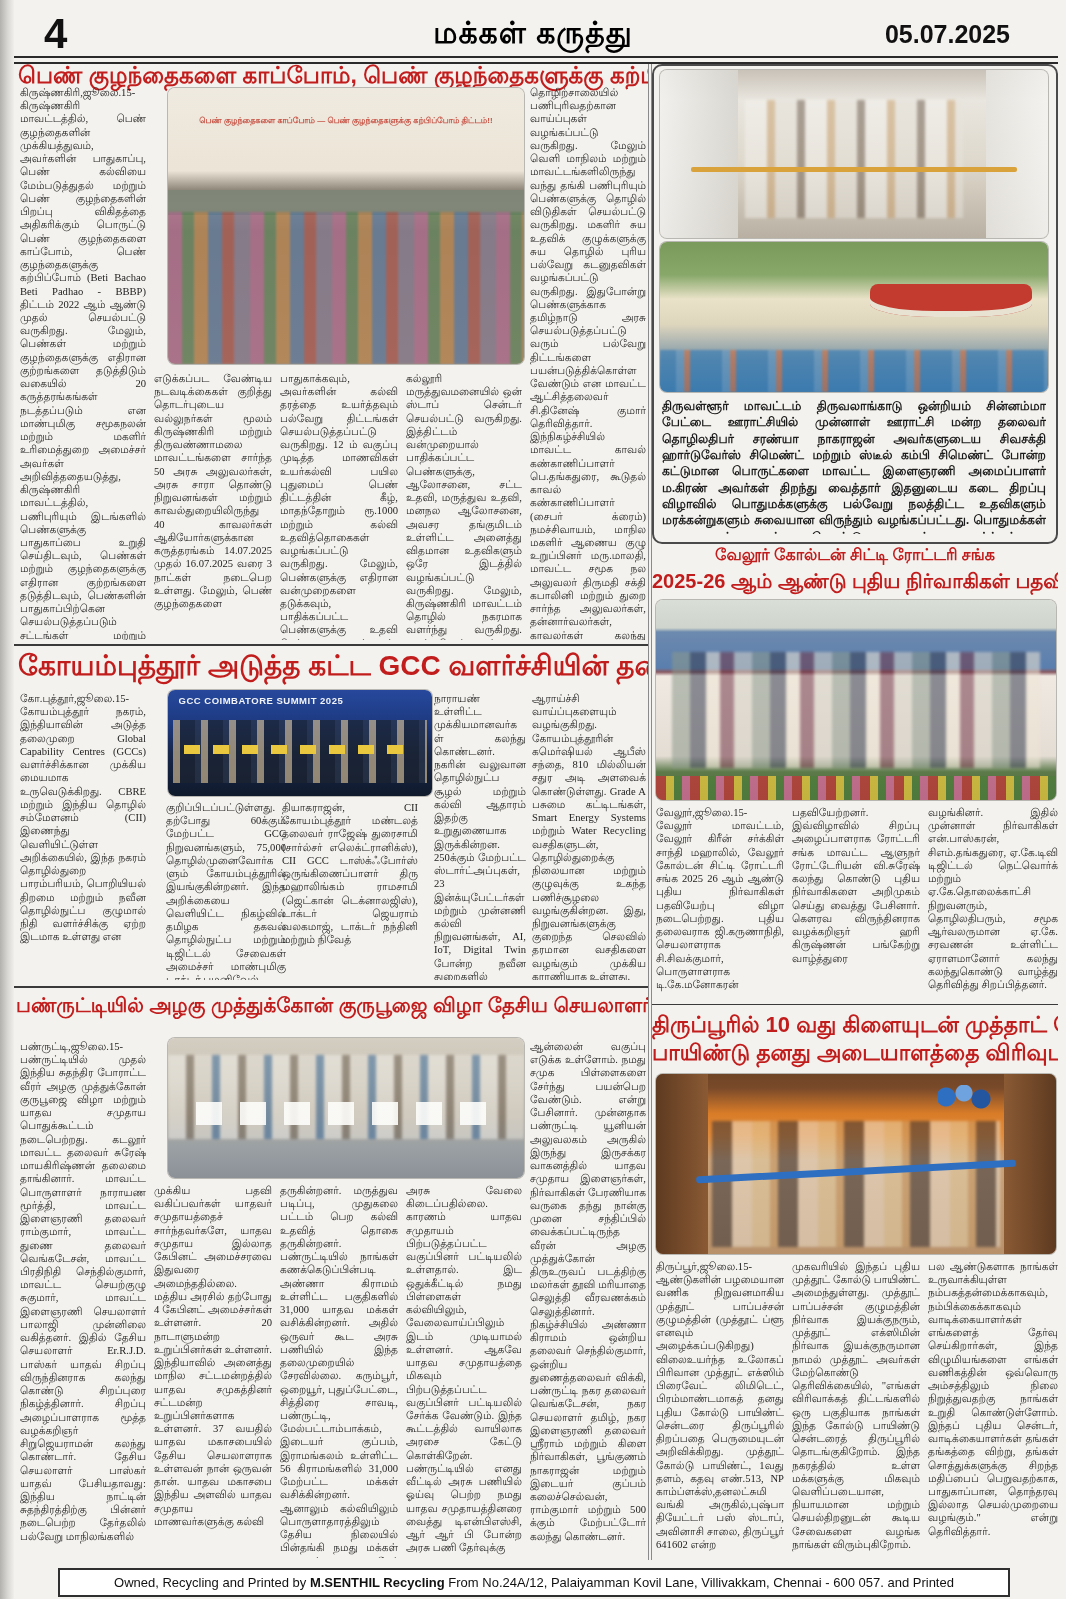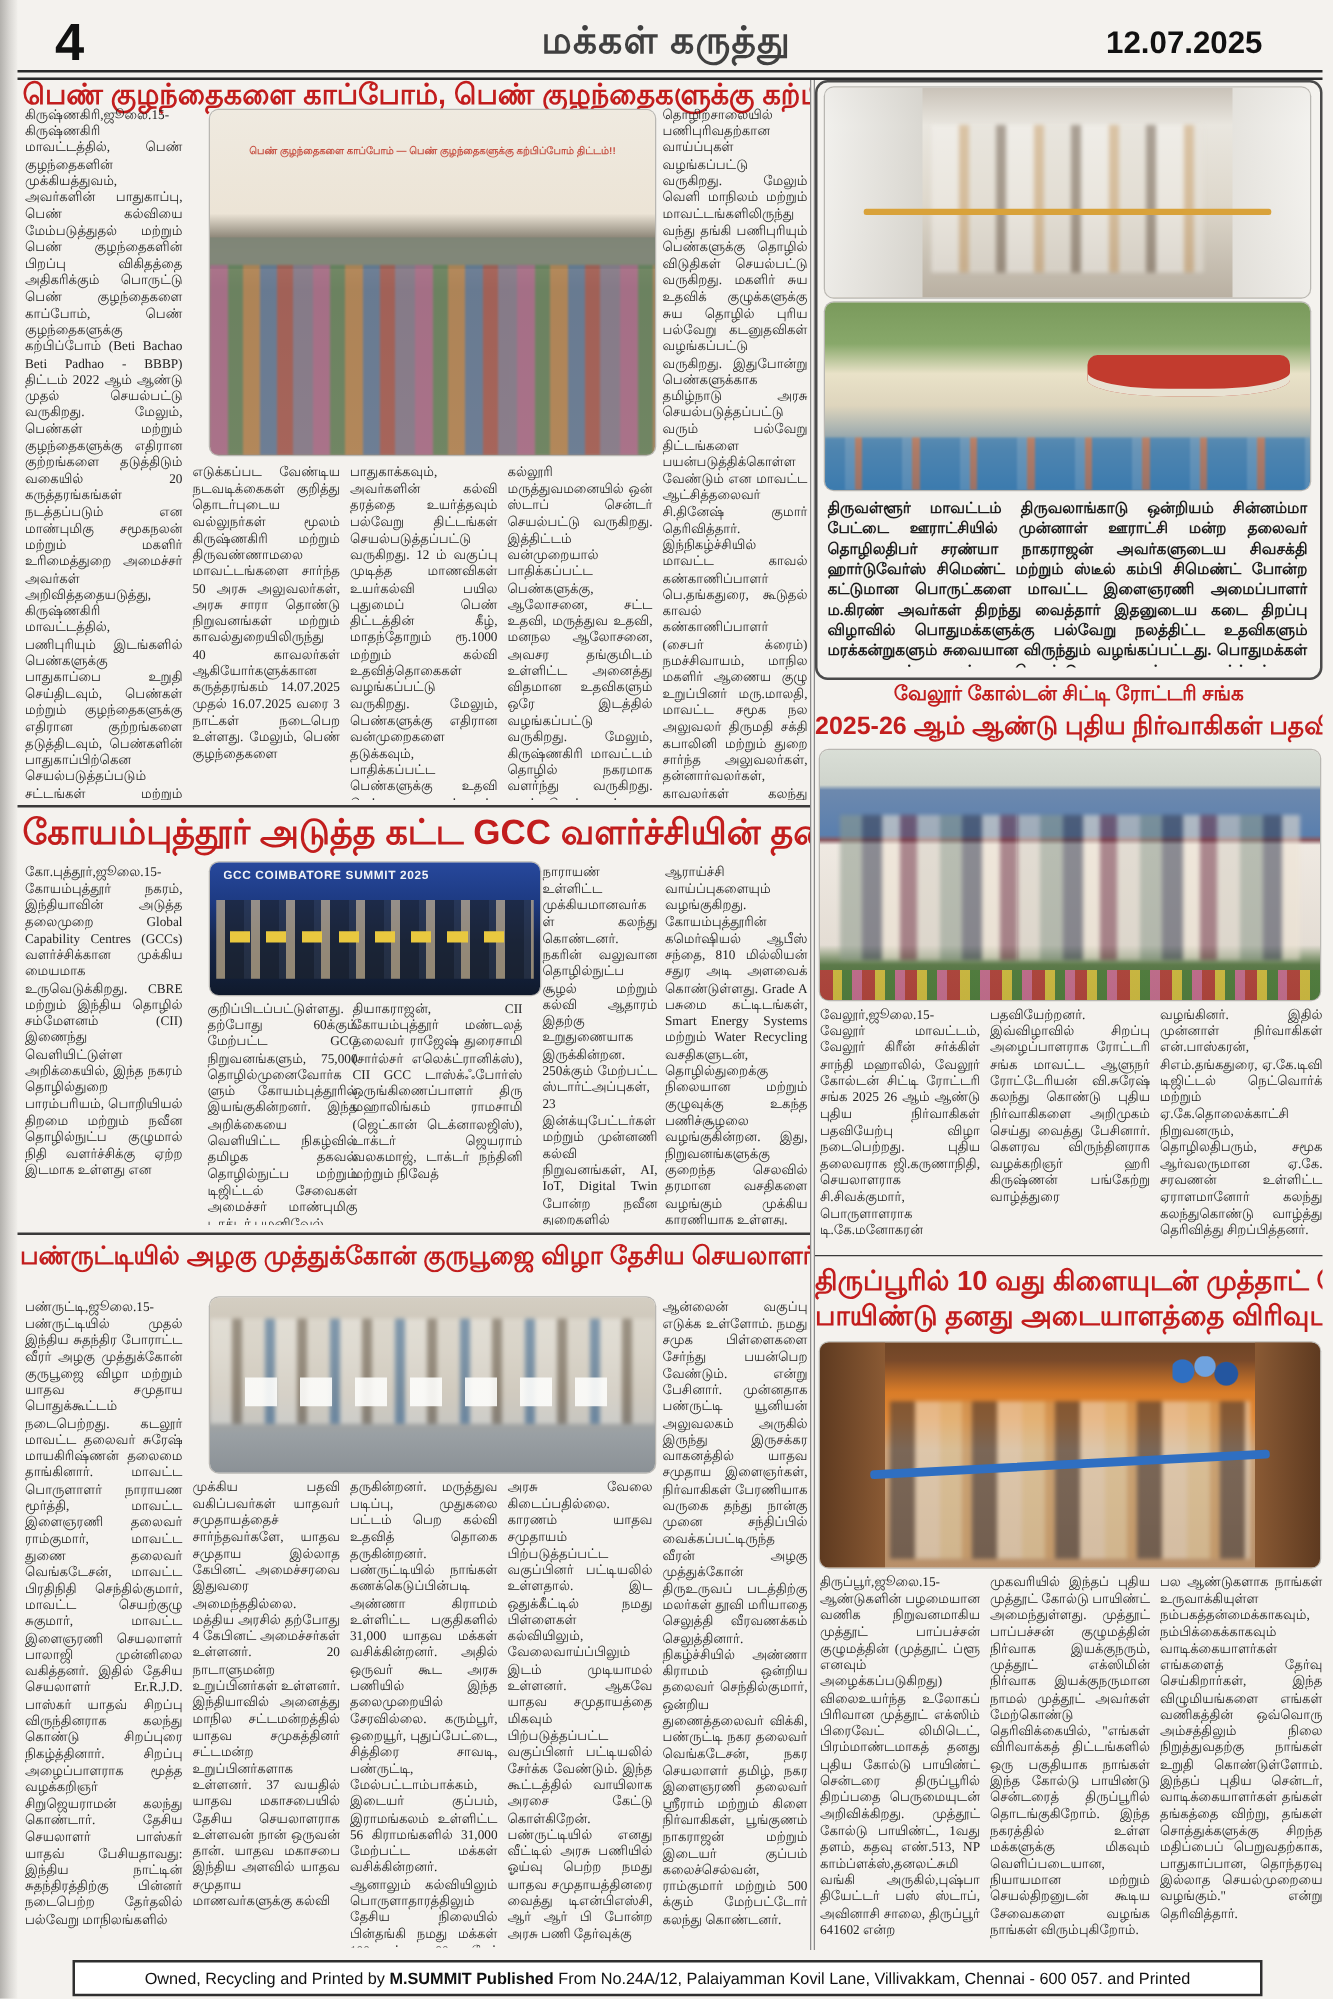--- a/index.html
+++ b/index.html
@@ -5,21 +5,21 @@
   html,body{margin:0;padding:0;}
   body{
     width:1066px;height:1599px;position:relative;overflow:hidden;
     background:#f4f2ee;font-family:"Liberation Serif",serif;color:#1c1c1c;
   }
   .scan-edge{position:absolute;left:0;top:0;width:14px;height:1599px;
     background:linear-gradient(90deg,#b3b1ad,#d9d7d3 55%,#f1efeb);}
   
   .pagenum{position:absolute;left:44px;top:10px;font:bold 42px "Liberation Sans",sans-serif;color:#111;}
   .masthead{position:absolute;left:0;top:16px;width:1066px;text-align:center;
-    font:bold 30px "Liberation Sans",sans-serif;color:#404040;letter-spacing:1px;}
+    font:bold 30px "Liberation Sans",sans-serif;color:#000000;letter-spacing:1px;}
   .issuedate{position:absolute;right:56px;top:20px;font:bold 25px "Liberation Sans",sans-serif;color:#111;}
   .rule-double{position:absolute;left:14px;top:56px;width:1044px;height:4px;
     border-top:2px solid #2a2a2a;border-bottom:2px solid #2a2a2a;}
   .vdivider{position:absolute;left:648px;top:64px;width:2px;height:1496px;
     border-left:1px solid #8a8a8a;border-right:1px solid #8a8a8a;}
   .hrule{position:absolute;height:0;border-top:2px solid #3a3a3a;}
   
   .headline{position:absolute;color:#c21d1d;font-family:"Liberation Sans",sans-serif;
     font-weight:bold;text-align:center;white-space:nowrap;overflow:hidden;}
   
@@ -82,21 +82,21 @@
     font:13px/25px "Liberation Sans",sans-serif;color:#111;overflow:hidden;}
   .footer b{font-weight:bold;}
 </style>
 </head>
 <body>
 
 <div class="scan-edge"></div>
 
 <div class="pagenum">4</div>
 <div class="masthead">மக்கள் கருத்து</div>
-<div class="issuedate">12.07.2025</div>
+<div class="issuedate">05.07.2025</div>
 <div class="rule-double"></div>
 <div class="vdivider"></div>
 
 <div class="headline" style="left:18px;top:62px;width:630px;font-size:23px;">பெண் குழந்தைகளை காப்போம், பெண் குழந்தைகளுக்கு கற்பிப்போம்</div>
 <div class="col" style="left:20px;top:86px;width:126px;height:554px;">கிருஷ்ணகிரி,ஜூலை.15- கிருஷ்ணகிரி மாவட்டத்தில், பெண் குழந்தைகளின் முக்கியத்துவம், அவர்களின் பாதுகாப்பு, பெண் கல்வியை மேம்படுத்துதல் மற்றும் பெண் குழந்தைகளின் பிறப்பு விகிதத்தை அதிகரிக்கும் பொருட்டு பெண் குழந்தைகளை காப்போம், பெண் குழந்தைகளுக்கு கற்பிப்போம் (Beti Bachao Beti Padhao - BBBP) திட்டம் 2022 ஆம் ஆண்டு முதல் செயல்பட்டு வருகிறது. மேலும், பெண்கள் மற்றும் குழந்தைகளுக்கு எதிரான குற்றங்களை தடுத்திடும் வகையில் 20 கருத்தரங்கங்கள் நடத்தப்படும் என மாண்புமிகு சமூகநலன் மற்றும் மகளிர் உரிமைத்துறை அமைச்சர் அவர்கள் அறிவித்ததையடுத்து, கிருஷ்ணகிரி மாவட்டத்தில், பணிபுரியும் இடங்களில் பெண்களுக்கு பாதுகாப்பை உறுதி செய்திடவும், பெண்கள் மற்றும் குழந்தைகளுக்கு எதிரான குற்றங்களை தடுத்திடவும், பெண்களின் பாதுகாப்பிற்கென செயல்படுத்தப்படும் சட்டங்கள் மற்றும் திட்டங்கள் மற்றும்</div>
 <div class="photo ph-bbbp" style="left:168px;top:88px;width:356px;height:276px;">
   <div class="bbbp-banner">பெண் குழந்தைகளை காப்போம் — பெண் குழந்தைகளுக்கு கற்பிப்போம் திட்டம்!!</div>
   <div class="bbbp-dais"></div>
   <div class="bbbp-crowd"></div>
 </div>
@@ -164,14 +164,14 @@
   <div class="mut-door-r"></div>
   <div class="mut-men"></div>
   <div class="mut-balloons"></div>
   <div class="mut-ribbon"></div>
 </div>
 <div class="col" style="left:656px;top:1260px;width:128px;height:298px;">திருப்பூர்,ஜூலை.15- ஆண்டுகளின் பழமையான வணிக நிறுவனமாகிய முத்தூட் பாப்பச்சன் குழுமத்தின் (முத்தூட் ப்ளூ எனவும் அழைக்கப்படுகிறது) விலைஉயர்ந்த உலோகப் பிரிவான முத்தூட் எக்ஸிம் பிரைவேட் லிமிடெட், பிரம்மாண்டமாகத் தனது புதிய கோல்டு பாயிண்ட் சென்டரை திருப்பூரில் திறப்பதை பெருமையுடன் அறிவிக்கிறது. முத்தூட் கோல்டு பாயிண்ட், 1வது தளம், கதவு எண்.513, NP காம்ப்ளக்ஸ்,தனலட்சுமி வங்கி அருகில்,புஷ்பா தியேட்டர் பஸ் ஸ்டாப், அவினாசி சாலை, திருப்பூர் 641602 என்ற</div>
 <div class="col" style="left:792px;top:1260px;width:128px;height:298px;">முகவரியில் இந்தப் புதிய முத்தூட் கோல்டு பாயிண்ட் அமைந்துள்ளது. முத்தூட் பாப்பச்சன் குழுமத்தின் நிர்வாக இயக்குநரும், முத்தூட் எக்ஸிமின் நிர்வாக இயக்குநருமான நாமல் முத்தூட் அவர்கள் மேற்கொண்டு தெரிவிக்கையில், "எங்கள் விரிவாக்கத் திட்டங்களில் ஒரு பகுதியாக நாங்கள் இந்த கோல்டு பாயிண்டு சென்டரைத் திருப்பூரில் தொடங்குகிறோம். இந்த நகரத்தில் உள்ள மக்களுக்கு மிகவும் வெளிப்படையான, நியாயமான மற்றும் செயல்திறனுடன் கூடிய சேவைகளை வழங்க நாங்கள் விரும்புகிறோம்.</div>
 <div class="col" style="left:928px;top:1260px;width:130px;height:298px;">பல ஆண்டுகளாக நாங்கள் உருவாக்கியுள்ள நம்பகத்தன்மைக்காகவும், நம்பிக்கைக்காகவும் வாடிக்கையாளர்கள் எங்களைத் தேர்வு செய்கிறார்கள், இந்த விழுமியங்களை எங்கள் வணிகத்தின் ஒவ்வொரு அம்சத்திலும் நிலை நிறுத்துவதற்கு நாங்கள் உறுதி கொண்டுள்ளோம். இந்தப் புதிய சென்டர், வாடிக்கையாளர்கள் தங்கள் தங்கத்தை விற்று, தங்கள் சொத்துக்களுக்கு சிறந்த மதிப்பைப் பெறுவதற்காக, பாதுகாப்பான, தொந்தரவு இல்லாத செயல்முறையை வழங்கும்." என்று தெரிவித்தார்.</div>
 
 <div class="footer">
-  <span>Owned, Recycling and Printed by </span><b>M.SUMMIT Published</b><span> From No.24A/12, Palaiyamman Kovil Lane, Villivakkam, Chennai - 600 057. and Printed</span>
+  <span>Owned, Recycling and Printed by </span><b>M.SENTHIL Recycling</b><span> From No.24A/12, Palaiyamman Kovil Lane, Villivakkam, Chennai - 600 057. and Printed</span>
 </div>
 
 </body></html>

